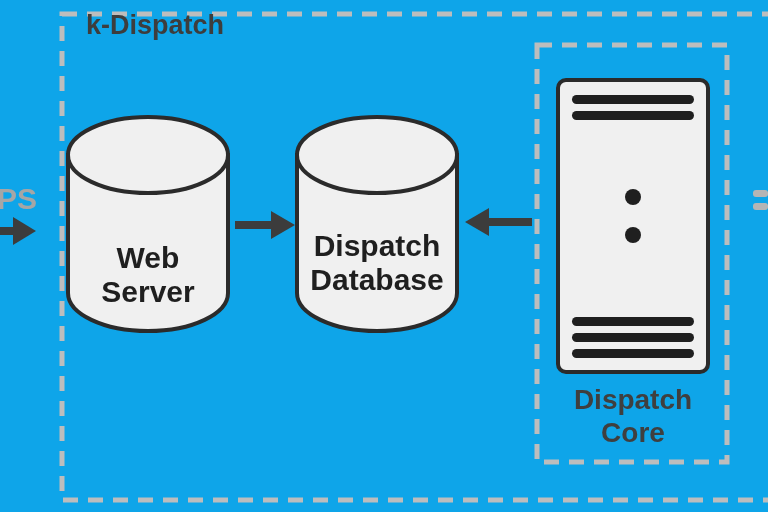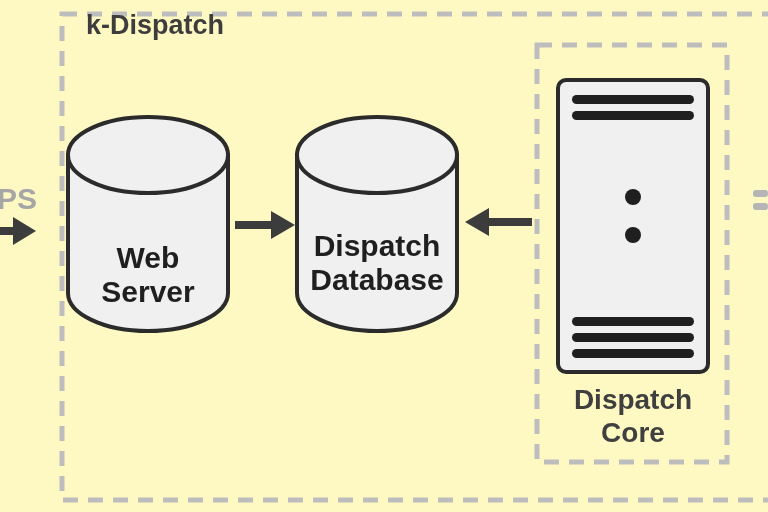--- a/index.html
+++ b/index.html
@@ -4,21 +4,21 @@
 <style>
   html, body {
     margin: 0;
     padding: 0;
     background: #000000;
   }
   .canvas {
     position: relative;
     width: 768px;
     height: 512px;
-    background: #fef9c3;
+    background: #0ea5e9;
     overflow: hidden;
     font-family: "Liberation Sans", sans-serif;
   }
   svg { display: block; }
   text {
     font-family: "Liberation Sans", sans-serif;
     font-weight: bold;
   }
   .t-sys  { font-size: 27px; fill: #3d3d3d; }
   .t-node { font-size: 30px; fill: #1f1f1f; text-anchor: middle; }

